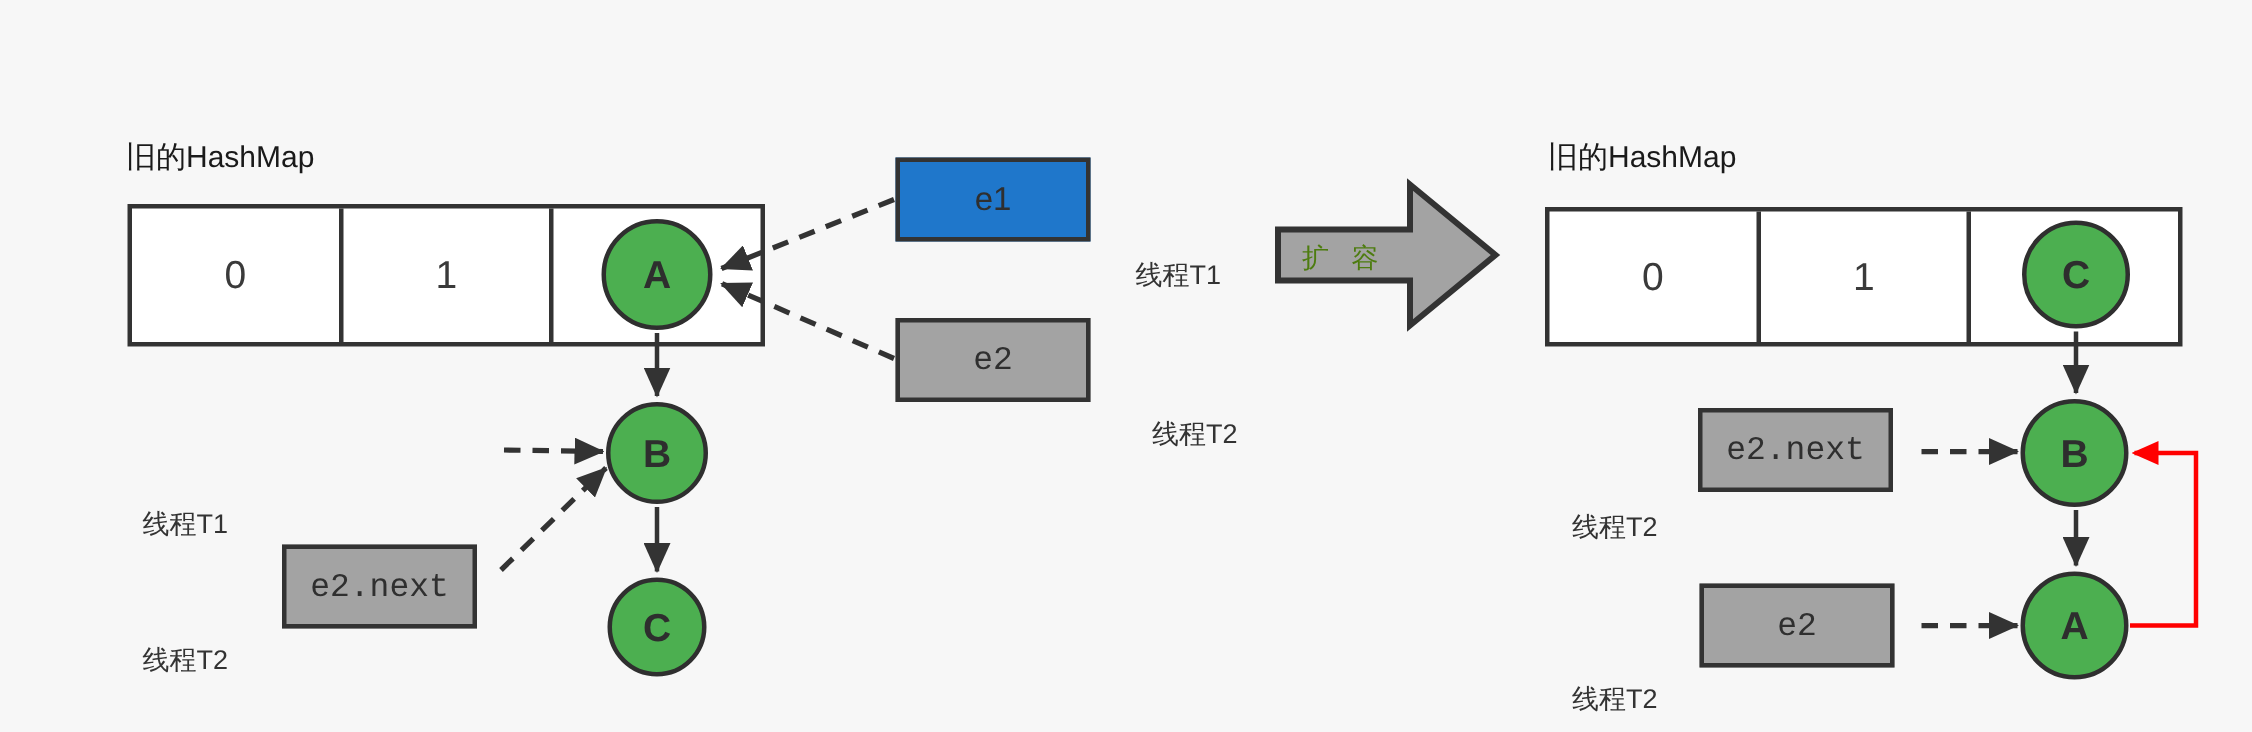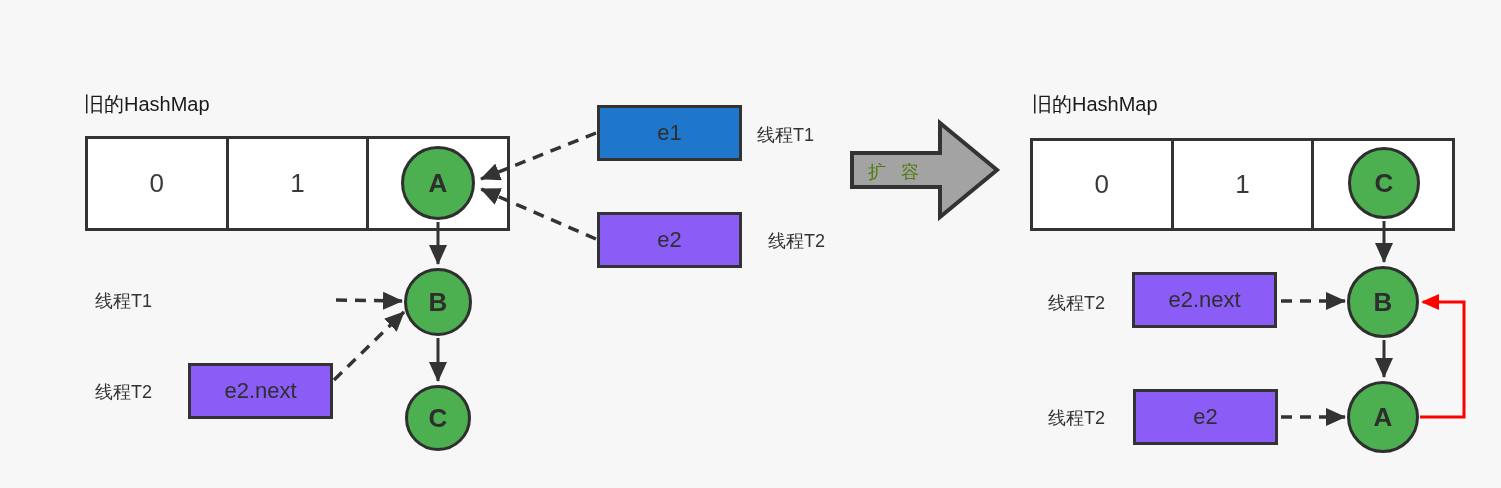--- a/index.html
+++ b/index.html
@@ -34,31 +34,32 @@
   .node {
     position:absolute;
     border-radius:50%;
     background:#4caf50;
     border:3px solid #2f2f2f;
     display:flex; align-items:center; justify-content:center;
     font-size:26px; font-weight:bold; color:#2e2e2e;
   }
   .pbox {
     position:absolute;
-    width:145px; height:56px;
+    width:130px; height:56px;
     border:3px solid #333;
     display:flex; align-items:center; justify-content:center;
     font-size:22px; color:#2f2f2f;
   }
   .pbox.blue { background:#1f77cb; }
-  .pbox.red  { background:#8b5cf6; }
+  .pbox.red  { background:#a3a3a3;font-family:Liberation Mono, monospace; }
   .thread-label {
     position:absolute;
     font-size:18px; color:#333;
     white-space:nowrap;
+    margin-top:48px;
   }
   .resize-label {
     position:absolute;
     left:852px; top:160px; width:88px;
     text-align:center;
     font-size:18px; color:#4d7c0f;
     letter-spacing:5px;
     z-index:3;
   }
   #connectors {

